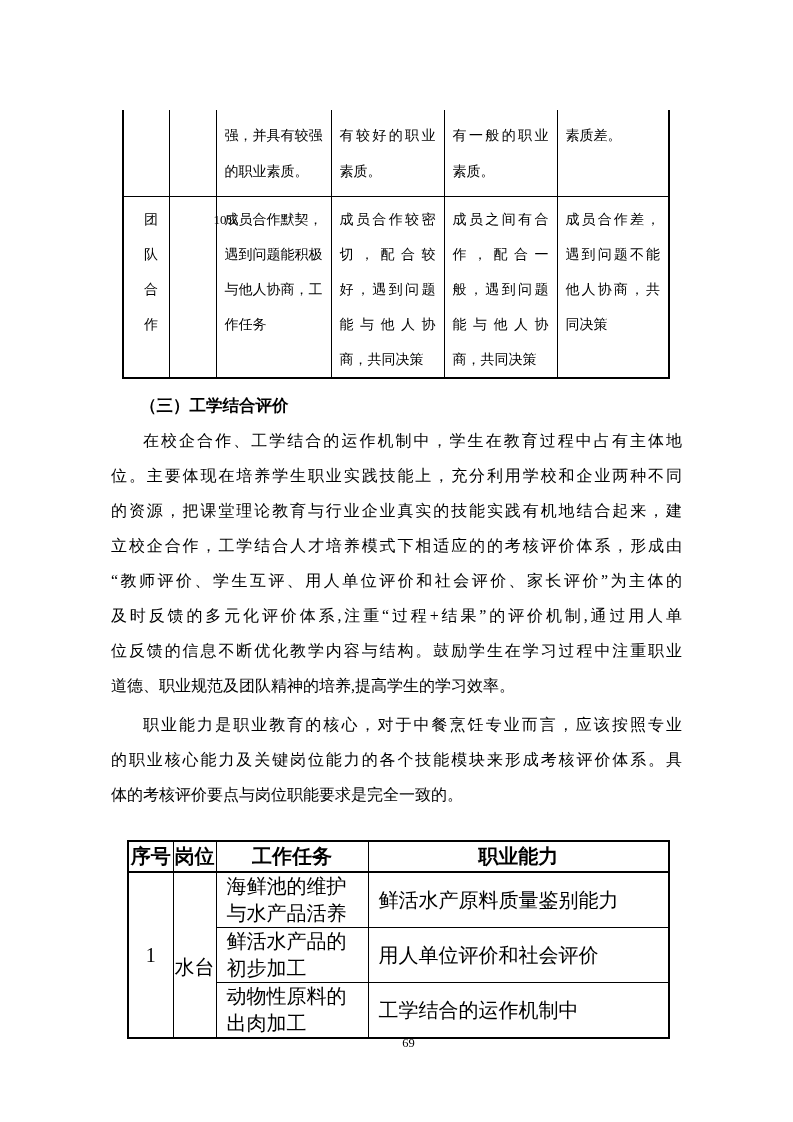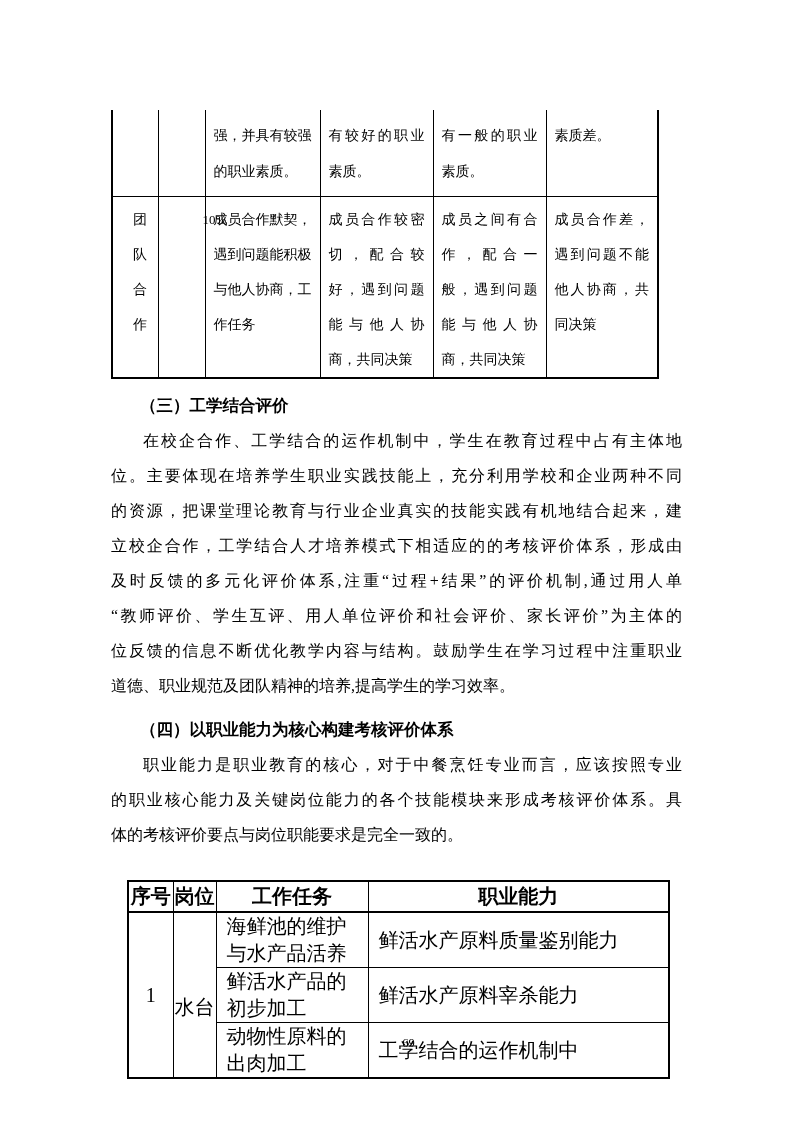--- a/index.html
+++ b/index.html
@@ -6,21 +6,21 @@
   .page {
     position:relative; width:793px; height:1122px; margin:0 auto;
     background:#ffffff; color:#000;
     font-family:"Liberation Serif","DejaVu Serif",serif;
     overflow:hidden;
   }
   .content { position:absolute; top:110px; left:111px; width:571px; }
 
   
   table.t1 {
-    width:546px;
+    margin-left:11px; width:546px;
     border-collapse:collapse; table-layout:fixed;
     border:2px solid #000; border-top:none;
     font-size:14px;
   }
   table.t1 td { border:1px solid #000; padding:0 8px; }
   table.t1 tr.partial td {
     border-top:none; height:78px;
     vertical-align:top; padding-top:8px; line-height:36px;
   }
   table.t1 tr.teamwork td {
@@ -107,27 +107,26 @@
       </tr>
     </tbody>
       </table>
 
     <div class="heading">（三）工学结合评价</div>
     <div class="para">
       <div class="pline first">在校企合作、工学结合的运作机制中，学生在教育过程中占有主体地</div>
       <div class="pline">位。主要体现在培养学生职业实践技能上，充分利用学校和企业两种不同</div>
       <div class="pline">的资源，把课堂理论教育与行业企业真实的技能实践有机地结合起来，建</div>
       <div class="pline">立校企合作，工学结合人才培养模式下相适应的的考核评价体系，形成由</div>
+      <div class="pline">“教师评价、学生互评、用人单位评价和社会评价、家长评价”为主体的</div>
       <div class="pline">及时反馈的多元化评价体系,注重“过程+结果”的评价机制,通过用人单</div>
-      <div class="pline">“教师评价、学生互评、用人单位评价和社会评价、家长评价”为主体的</div>
       <div class="pline">位反馈的信息不断优化教学内容与结构。鼓励学生在学习过程中注重职业</div>
       <div class="pline end">道德、职业规范及团队精神的培养,提高学生的学习效率。</div>
     </div>
 
-    <div class="heading">（四）以职业能力为核心构建考核评价体系</div>
     <div class="para">
       <div class="pline first">职业能力是职业教育的核心，对于中餐烹饪专业而言，应该按照专业</div>
       <div class="pline">的职业核心能力及关键岗位能力的各个技能模块来形成考核评价体系。具</div>
       <div class="pline end">体的考核评价要点与岗位职能要求是完全一致的。</div>
     </div>
 
     <table class="t2">
       <colgroup>
         <col style="width:45px">
           <col style="width:43px">
@@ -142,21 +141,21 @@
         <td>职业能力</td>
       </tr>
       <tr class="r1">
         <td class="no-cell" rowspan="3">1</td>
         <td class="post-cell" rowspan="3">水台</td>
         <td class="task-cell">海鲜池的维护与水产品活养</td>
         <td class="abil-cell">鲜活水产原料质量鉴别能力</td>
       </tr>
       <tr class="r2">
         <td class="task-cell">鲜活水产品的初步加工</td>
-        <td class="abil-cell">鲜活水产原料宰杀能力</td>
+        <td class="abil-cell">用人单位评价和社会评价</td>
       </tr>
       <tr class="r3">
         <td class="task-cell">动物性原料的出肉加工</td>
         <td class="abil-cell">工学结合的运作机制中</td>
       </tr>
     </tbody>
       </table>
 
   </div>
 

